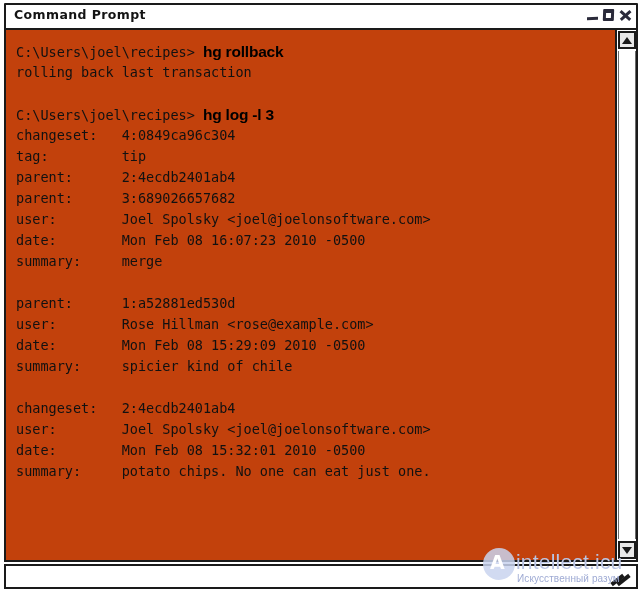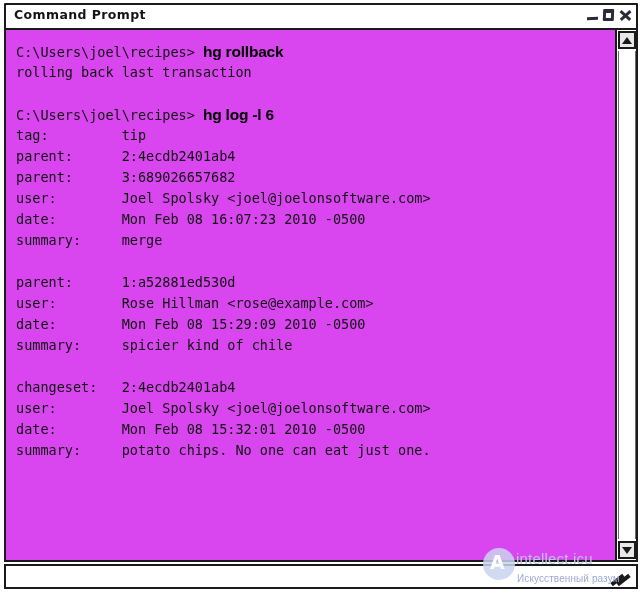--- a/index.html
+++ b/index.html
@@ -87,21 +87,21 @@
     left: 4px; top: 28px;
     width: 634px; height: 534px;
     border: 2px solid #1a1a1a;
     background: #f0f0ee;
   }
 
   #terminal {
     position: absolute;
     left: 0; top: 0;
     right: 21px; bottom: 0;
-    background: #d946ef;
+    background: #c2410c;
     padding: 11px 0 0 10px;
     overflow: hidden;
   }
 
   .line {
     height: 21px;
     line-height: 21px;
     white-space: pre;
     font-family: "DejaVu Sans Mono", "Liberation Mono", monospace;
     font-size: 13.5px;
@@ -197,21 +197,21 @@
     font-family: "DejaVu Sans", sans-serif;
     font-size: 19px;
     font-weight: 700;
     color: #ffffff;
     line-height: 19px;
   }
   #wm-name {
     position: absolute;
     left: 33px; top: 5px;
     font-family: "Liberation Sans", sans-serif;
-    font-size: 15px;
+    font-size: 21px;
     font-weight: 400;
     color: #b9c4e4;
     white-space: nowrap;
     letter-spacing: 0.2px;
   }
   #wm-sub {
     position: absolute;
     left: 34px; top: 28px;
     font-family: "Liberation Sans", sans-serif;
     font-size: 10px;
@@ -234,21 +234,22 @@
       <span class="ctl ctl-close"></span>
     </div>
   </div>
 
   <div id="body-frame">
 
     <div id="terminal">
         <div class="line"><span>C:\Users\joel\recipes&gt; </span><span class="cmd">hg rollback</span></div>
         <div class="line">rolling back last transaction</div>
         <div class="line blank">&nbsp;</div>
-        <div class="line"><span>C:\Users\joel\recipes&gt; </span><span class="cmd">hg log -l 6</span></div>
+        <div class="line"><span>C:\Users\joel\recipes&gt; </span><span class="cmd">hg log -l 3</span></div>
+        <div class="line">changeset:   4:0849ca96c304</div>
         <div class="line">tag:         tip</div>
         <div class="line">parent:      2:4ecdb2401ab4</div>
         <div class="line">parent:      3:689026657682</div>
         <div class="line">user:        Joel Spolsky &lt;joel@joelonsoftware.com&gt;</div>
         <div class="line">date:        Mon Feb 08 16:07:23 2010 -0500</div>
         <div class="line">summary:     merge</div>
         <div class="line blank">&nbsp;</div>
         <div class="line">parent:      1:a52881ed530d</div>
         <div class="line">user:        Rose Hillman &lt;rose@example.com&gt;</div>
         <div class="line">date:        Mon Feb 08 15:29:09 2010 -0500</div>

